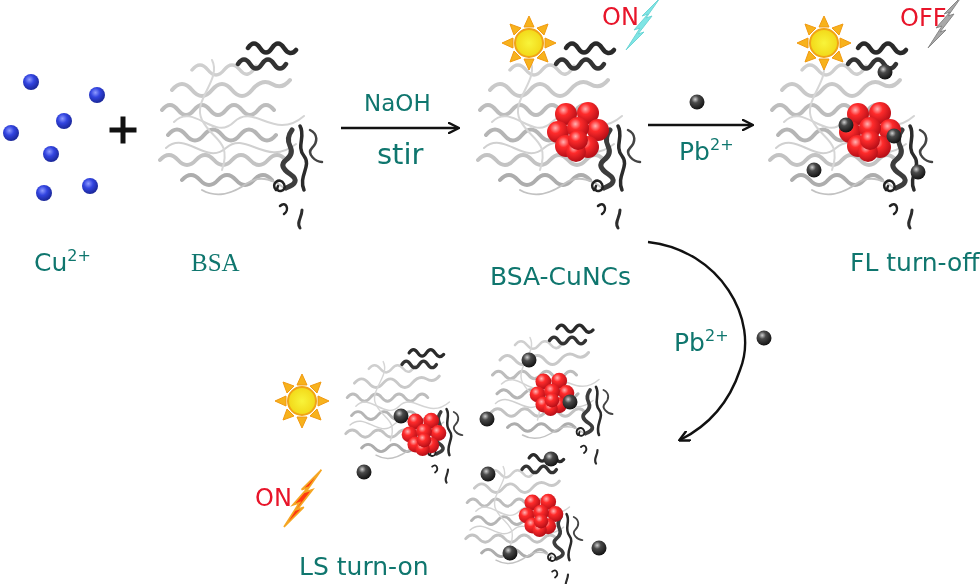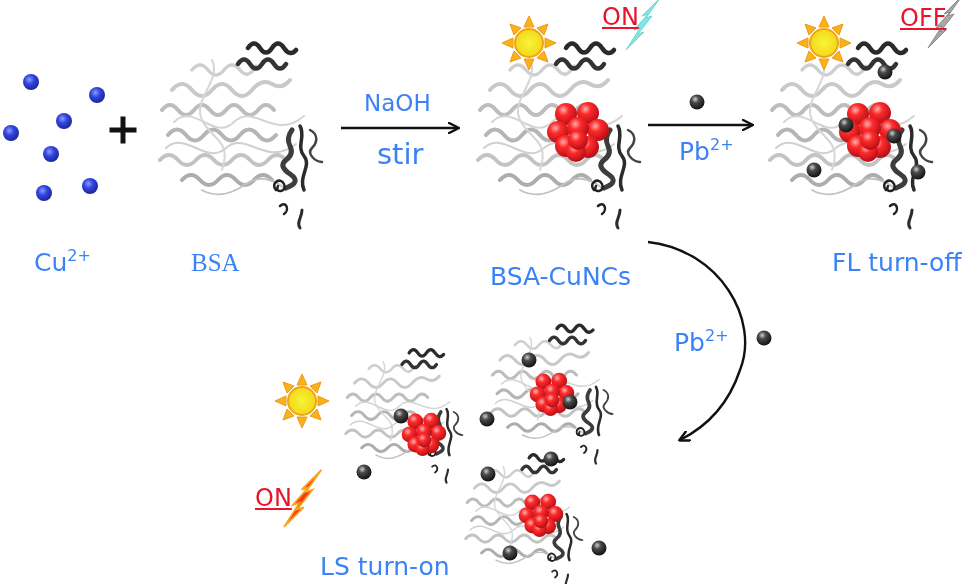--- a/index.html
+++ b/index.html
@@ -1,21 +1,21 @@
 <!DOCTYPE html>
 <html><head>
 <meta charset="utf-8">
 <style>
   html, body { margin: 0; padding: 0; background: #ffffff; }
   body { width: 980px; height: 584px; position: relative; overflow: hidden;
          font-family: "DejaVu Sans", "Liberation Sans", sans-serif; color: #111; }
   .abs { position: absolute; }
-  .label { font-size: 25px; color: #3b82f6; white-space: nowrap; line-height: 1; }
+  .label { font-size: 25px; color: #0f766e; white-space: nowrap; line-height: 1; }
   .label sup { font-size: 16px; vertical-align: 10px; }
-  .state-on { color: #e8152a; font-size: 24px; line-height: 1; text-decoration: underline; }
+  .state-on { color: #e8152a; font-size: 24px; line-height: 1; }
   svg { position: absolute; left: 0; top: 0; }
 </style>
 </head>
 <body>
 
 <svg width="980" height="584" viewBox="0 0 980 584" xmlns="http://www.w3.org/2000/svg">
   <defs>
     <radialGradient id="cuGrad" cx="40%" cy="35%" r="65%">
       <stop offset="0%" stop-color="#8f9bff"></stop>
       <stop offset="45%" stop-color="#3244e0"></stop>
@@ -237,21 +237,21 @@
 <div class="abs label" style="left:364px; top:92px; font-size:23px;">NaOH</div>
 <div class="abs label" style="left:377px; top:140px; font-size:29px;">stir</div>
 
 <div class="abs label" style="left:490px; top:264px;">BSA-CuNCs</div>
 <div class="abs state-on" style="left:602px; top:5px;">ON</div>
 
 <div class="abs label" style="left:679px; top:137px;">
   <span>Pb</span><sup>2+</sup>
 </div>
 
-<div class="abs label" style="left:832px; top:250px;text-align:center;">FL turn-off</div>
+<div class="abs label" style="left:850px; top:250px;text-align:center;">FL turn-off</div>
 <div class="abs state-on" style="left:900px; top:6px;">OFF</div>
 
 <div class="abs label" style="left:674px; top:328px;">
   <span>Pb</span><sup>2+</sup>
 </div>
 
-<div class="abs label" style="left:320px; top:554px;">LS turn-on</div>
+<div class="abs label" style="left:299px; top:554px;">LS turn-on</div>
 <div class="abs state-on" style="left:255px; top:486px;">ON</div>
 
 </body></html>

